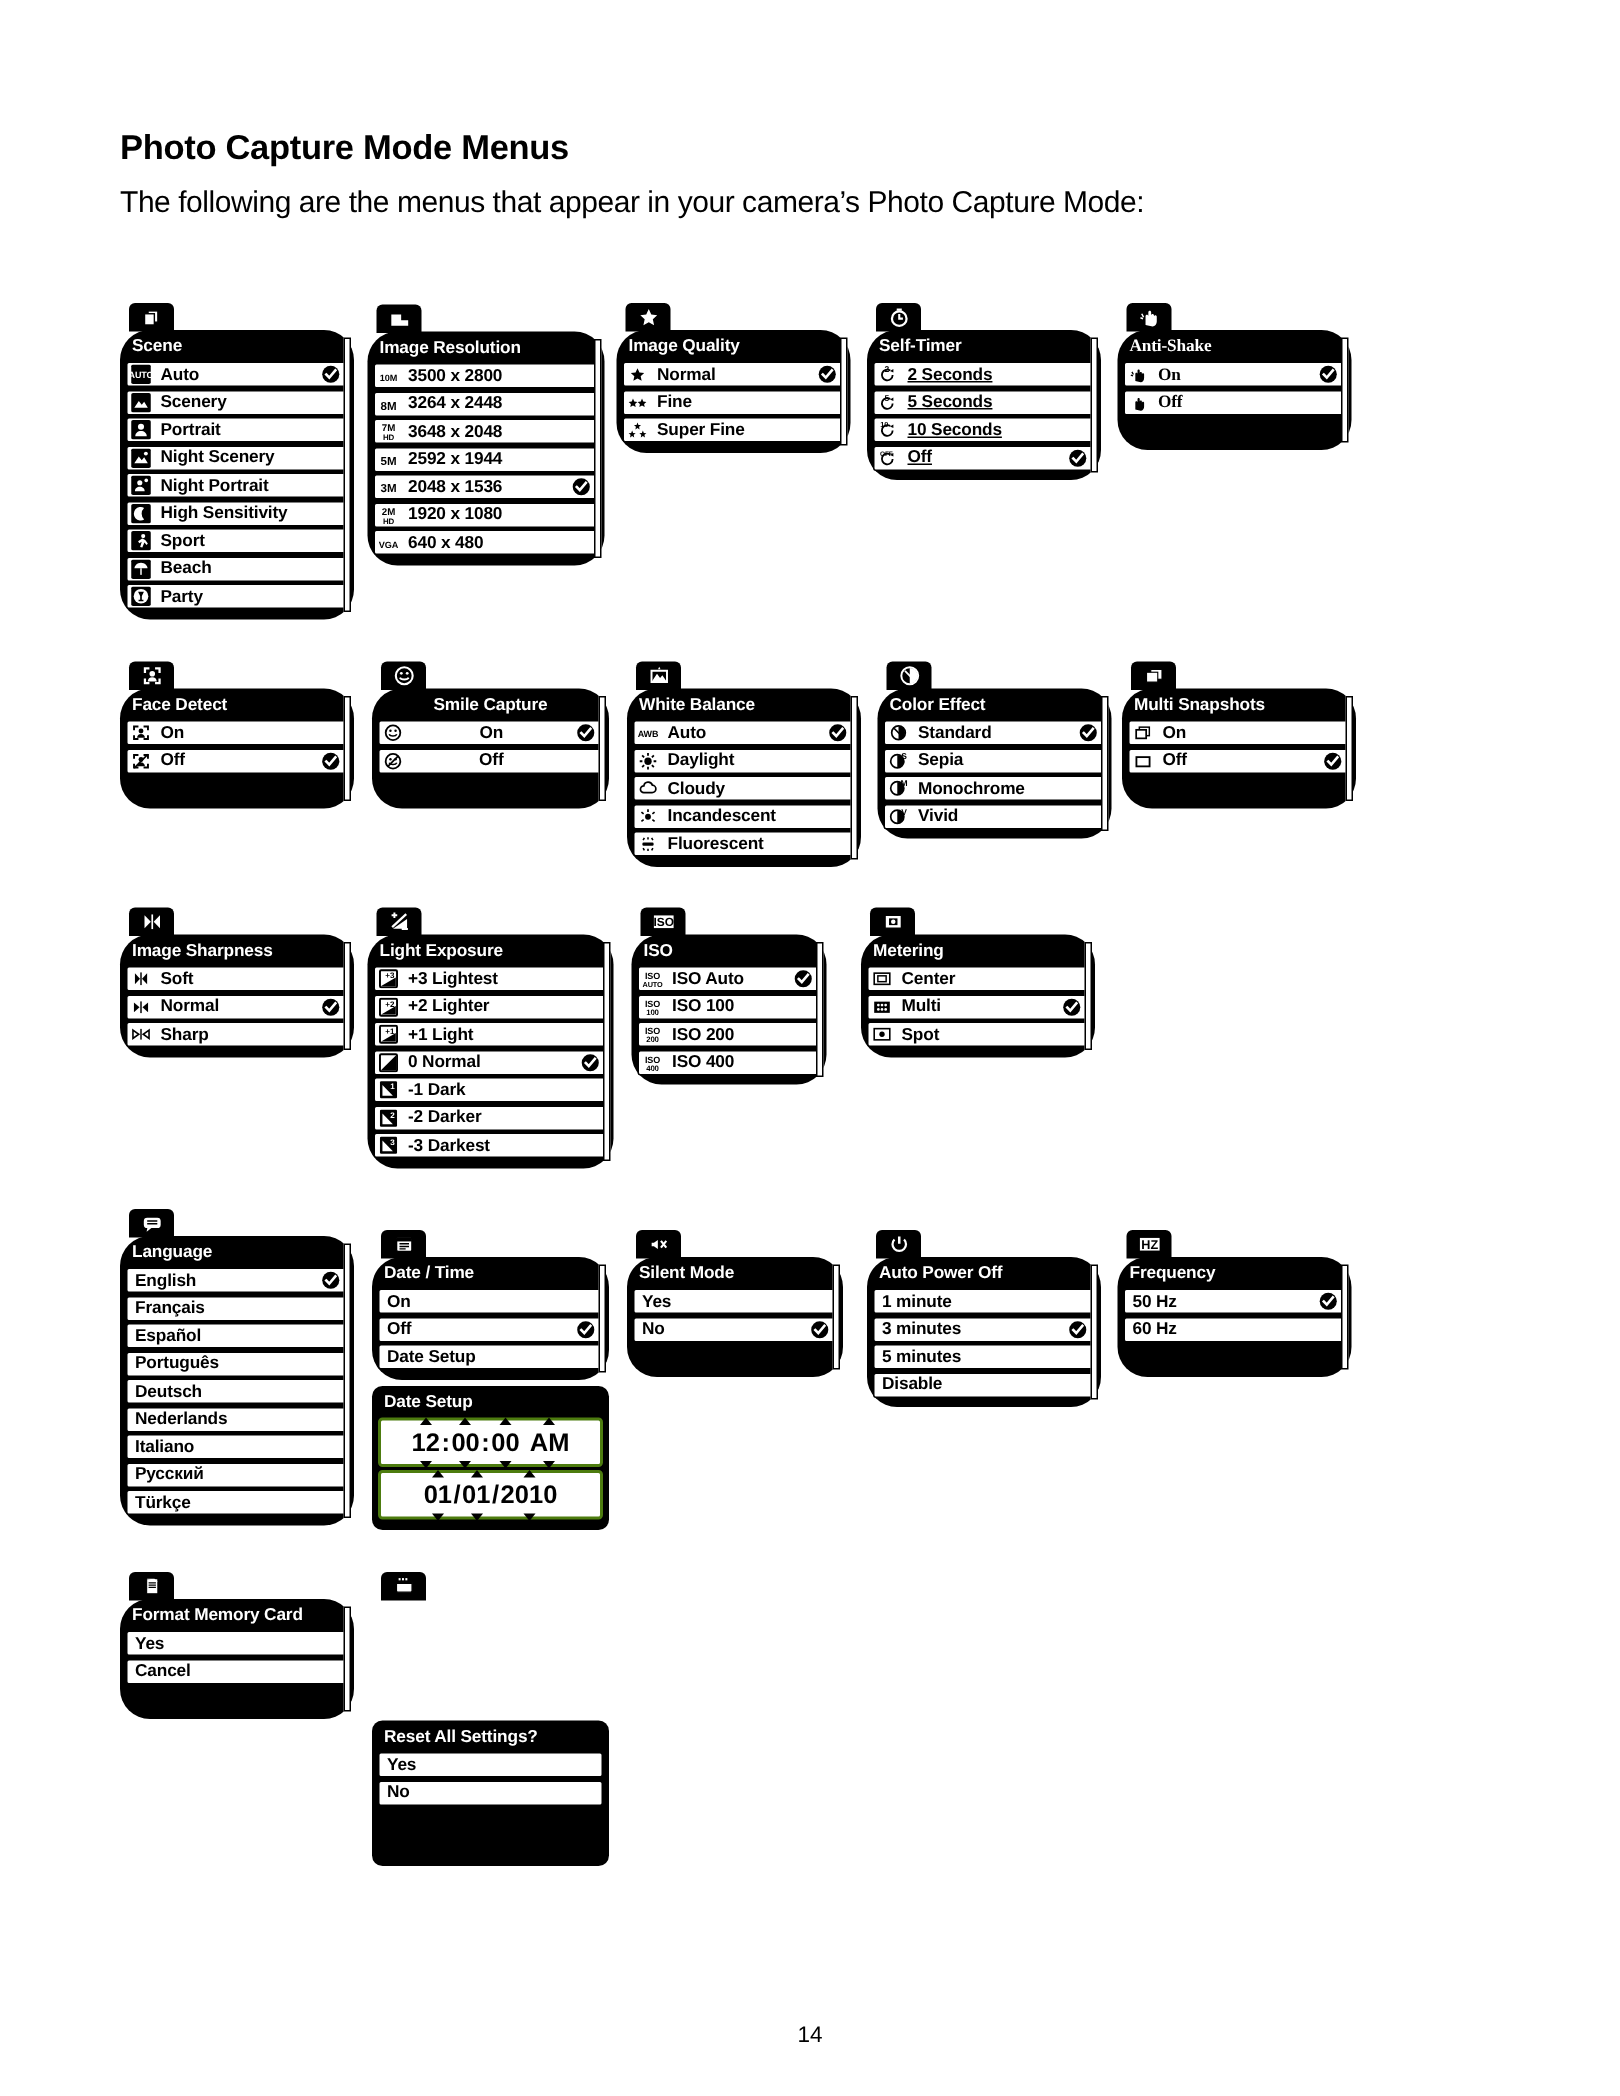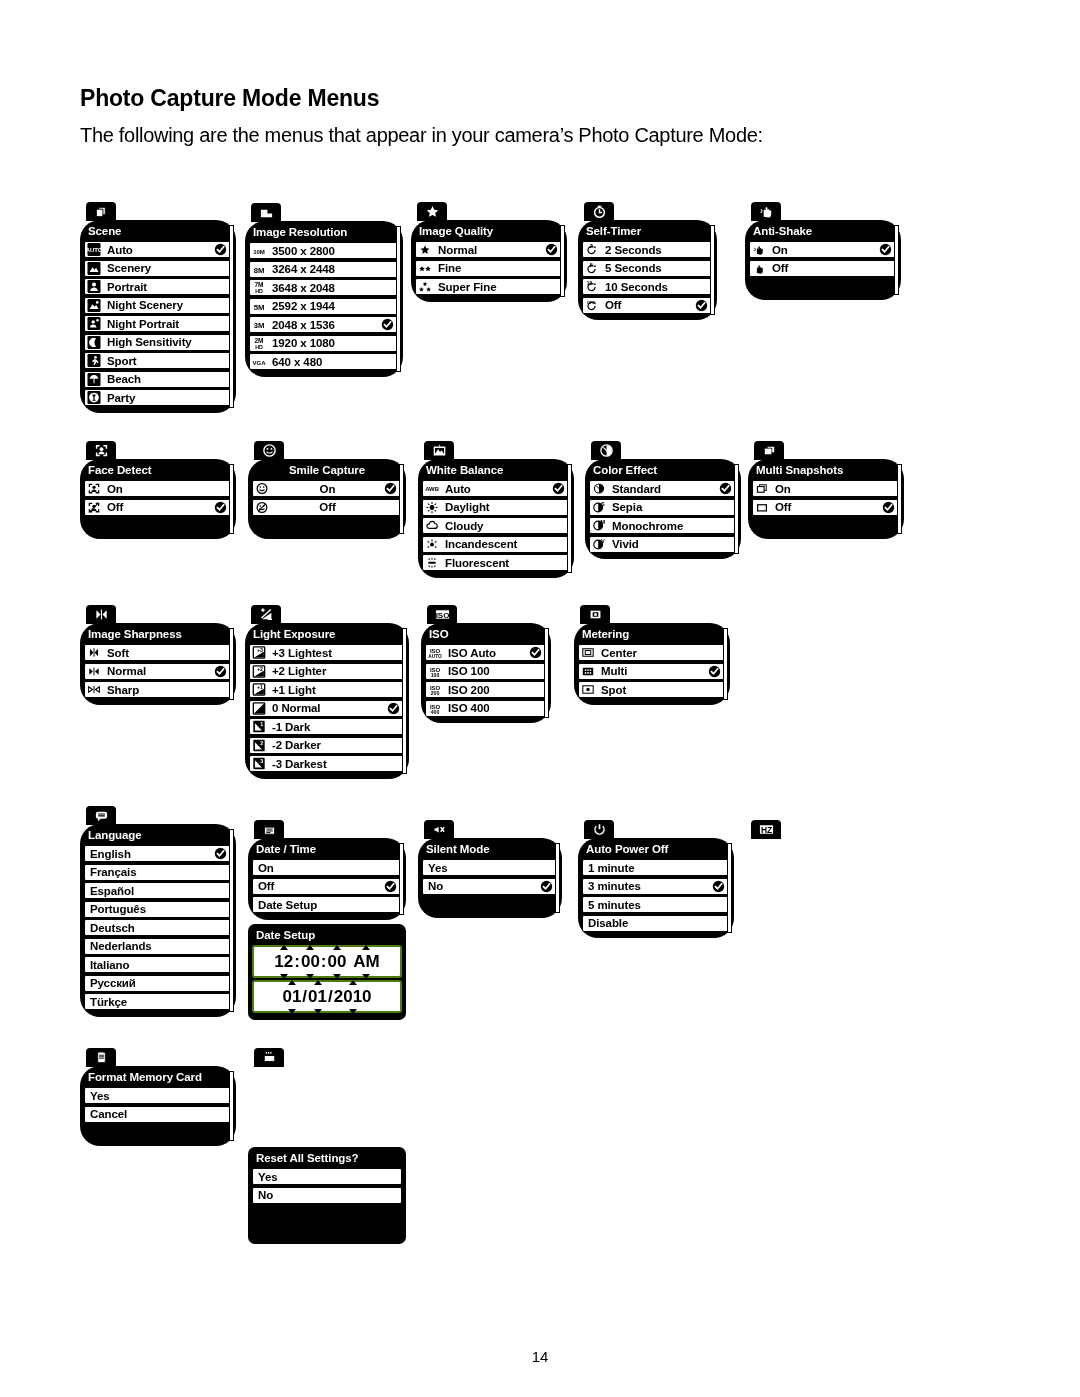--- a/index.html
+++ b/index.html
@@ -448,21 +448,21 @@
           <span class="chk"></span>
         </div>
       </div>
       <div class="sbar">
         <div class="arw up"></div>
         <div class="track"></div>
         <div class="arw dn"></div>
       </div>
     </div>
   </div>
-<div class="menu with-tab" style="left:578px; top:202px; width:139px;">
+<div class="menu with-tab" style="left:578px; top:202px; width:156px;text-decoration:underline;">
     <div class="tab">
       <span class="ico">
         <svg class="ico" viewBox="0 0 16 16" width="100%" height="100%">
           <circle cx="8" cy="9" r="5.2" fill="none" stroke="#fff" stroke-width="1.6"></circle>
           <path d="M8 5.6 V9 h2.6" stroke="#fff" stroke-width="1.5" fill="none"></path>
           <rect x="6.2" y="1.8" width="3.6" height="1.6" fill="#fff"></rect>
         </svg>
       </span>
     </div>
     <div class="body">
@@ -516,21 +516,21 @@
             </svg></span>
         </div>
       </div>
       <div class="sbar">
         <div class="arw up"></div>
         <div class="track"></div>
         <div class="arw dn"></div>
       </div>
     </div>
   </div>
-<div class="menu with-tab" style="left:745px; top:202px; width:156px;">
+<div class="menu with-tab" style="left:745px; top:202px; width:156px;font-family:Liberation Serif, serif;">
     <div class="tab">
       <span class="ico">
         <svg class="ico" viewBox="0 0 16 16" width="100%" height="100%">
           <path d="M5 13.5V7.2c0-.6.5-1 1-1s1 .4 1 1V4.4c0-.6.5-1 1-1s1 .4 1 1v2.2c0-.6.5-1 1-1s1 .4 1 1v1c0-.6.5-1 1-1s1 .4 1 1v3.2c0 2-1.3 3.7-3 3.7z" fill="#fff"></path>
           <path d="M2.3 5.5 3.6 8 M1.4 8.4 3.2 9" stroke="#fff" stroke-width="1.1"></path>
         </svg>
       </span>
     </div>
     <div class="body">
       <div class="mtitle">Anti-Shake</div>
@@ -1311,20 +1311,42 @@
   </div>
 <div class="menu with-tab" style="left:745px; top:820px; width:156px;">
     <div class="tab">
       <span class="ico">
         <svg class="ico" viewBox="0 0 16 16" width="100%" height="100%">
           <rect x="1" y="3.5" width="14" height="9" fill="#fff"></rect>
           <text x="8" y="11.4" font-size="9" font-family="Liberation Sans" font-weight="bold" fill="#000" text-anchor="middle">HZ</text>
         </svg>
       </span>
     </div>
+    <div class="body">
+      <div class="mtitle">Frequency</div>
+      <div class="rows">
+        <div class="row no-ico">
+          <span class="lbl">50 Hz</span>
+          <span class="chk"><svg viewBox="0 0 16 16" width="100%" height="100%">
+              <circle cx="8" cy="8" r="7" fill="#000"></circle>
+              <path d="M4.3 8.2 L6.8 10.8 L11.8 4.8" stroke="#fff" stroke-width="2.1" fill="none" stroke-linecap="square"></path>
+            </svg></span>
+        </div>
+        <div class="row no-ico">
+          <span class="lbl">60 Hz</span>
+          <span class="chk"></span>
+        </div>
+      </div>
+      <div class="filler" style="height:17px"></div>
+      <div class="sbar">
+        <div class="arw up"></div>
+        <div class="track"></div>
+        <div class="arw dn"></div>
+      </div>
+    </div>
   </div>
 
 <div class="menu" style="left:248px; top:925px; width:158px;">
   <div class="body">
     <div class="mtitle">Date Setup</div>
     <div class="drow">
       <span class="spin">12</span><span class="sep">:</span><span class="spin">00</span><span class="sep">:</span><span class="spin">00</span>&nbsp;<span class="spin">AM</span>
     </div>
     <div class="drow">
       <span class="spin">01</span>

